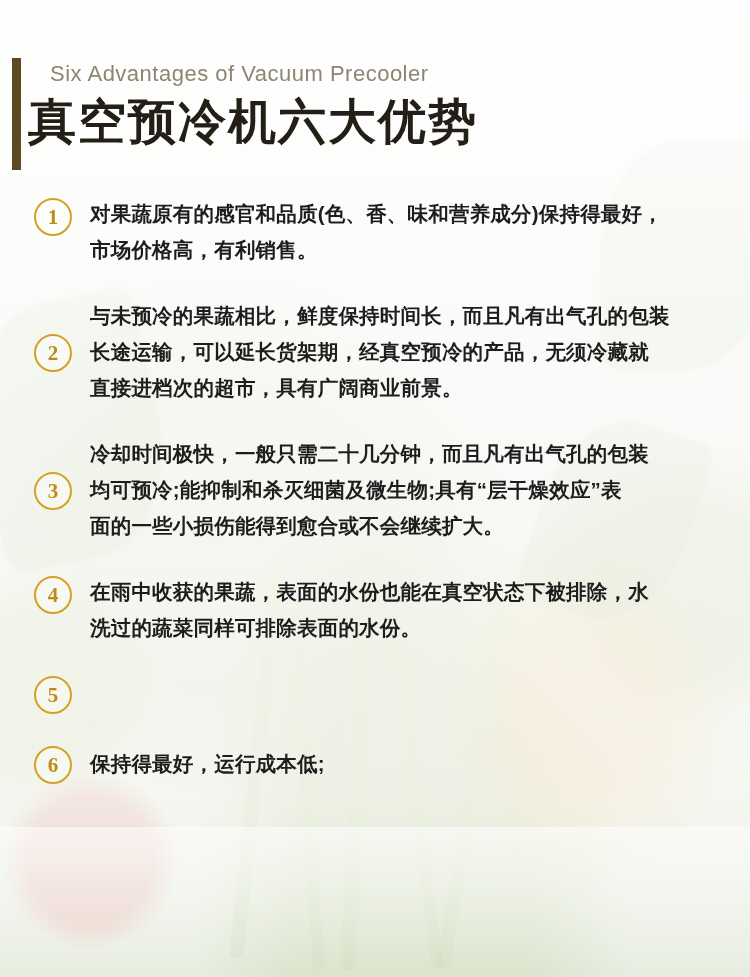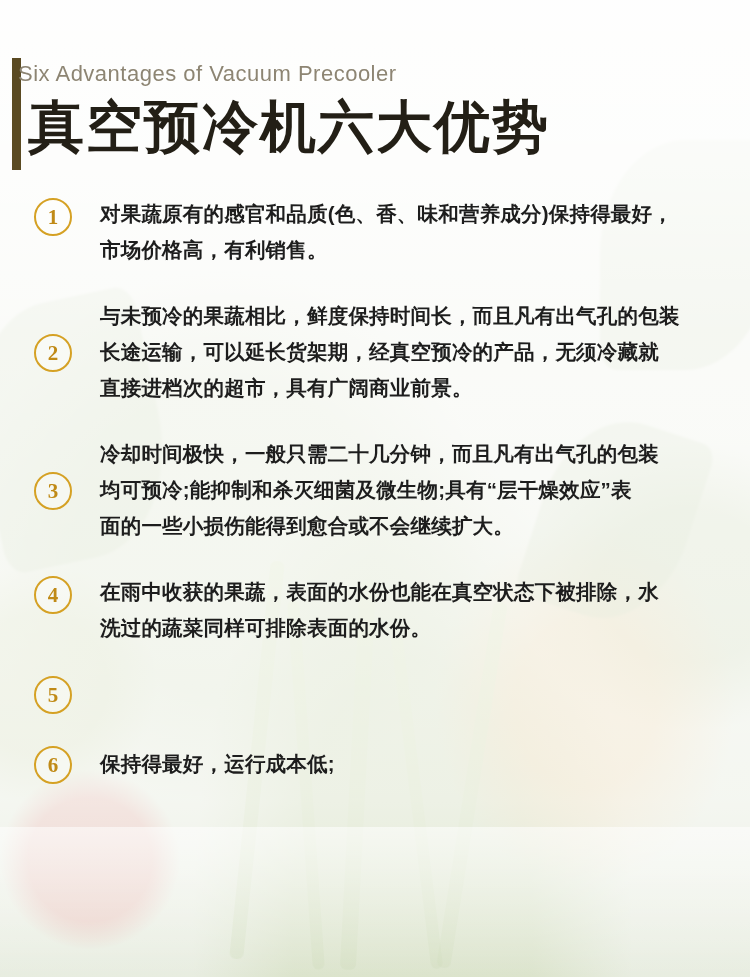--- a/index.html
+++ b/index.html
@@ -72,33 +72,33 @@
   .title-bar {
     position: absolute;
     left: 12px;
     top: 20px;
     width: 9px;
     height: 112px;
     background: #5a4a22;
   }
   .title-en {
     position: absolute;
-    left: 18px;
+    left: 50px;
     top: 23px;
     font-size: 22px;
     letter-spacing: 0.5px;
     color: #8d8573;
     font-weight: 400;
     white-space: nowrap;
   }
   .title-cn {
     position: absolute;
     left: 28px;
     top: 52px;
-    font-size: 56px;
+    font-size: 48px;
     font-weight: 700;
     color: #231f16;
     letter-spacing: 2px;
     white-space: nowrap;
   }
 
   
   .logo {
     position: absolute;
     right: 24px;
@@ -157,21 +157,21 @@
     font-size: 21px;
     font-weight: 700;
     display: flex;
     align-items: center;
     justify-content: center;
     font-family: "Liberation Serif", "DejaVu Serif", serif;
     background: rgba(255,255,255,0.35);
   }
   .item-text {
     flex: 1 1 auto;
-    margin-left: 28px;
+    margin-left: 18px;
     font-size: 20.5px;
     line-height: 36px;
     color: #1d1d1d;
     font-weight: 700;
     letter-spacing: 0.2px;
     white-space: pre-line;
   }
   
   .item.lines-2 .num { margin-top: 2px; }
   .item.lines-3 .num { margin-top: 36px; }

